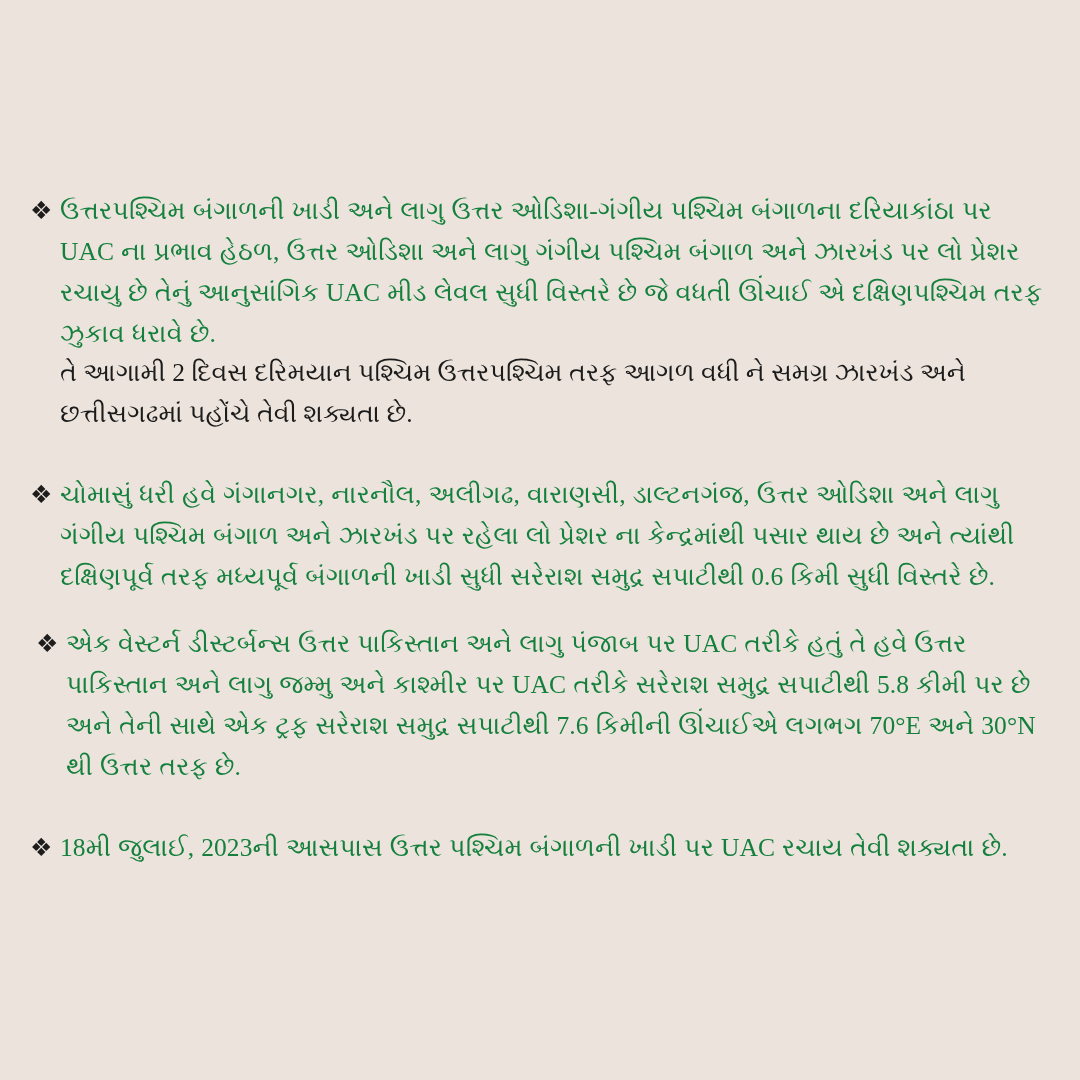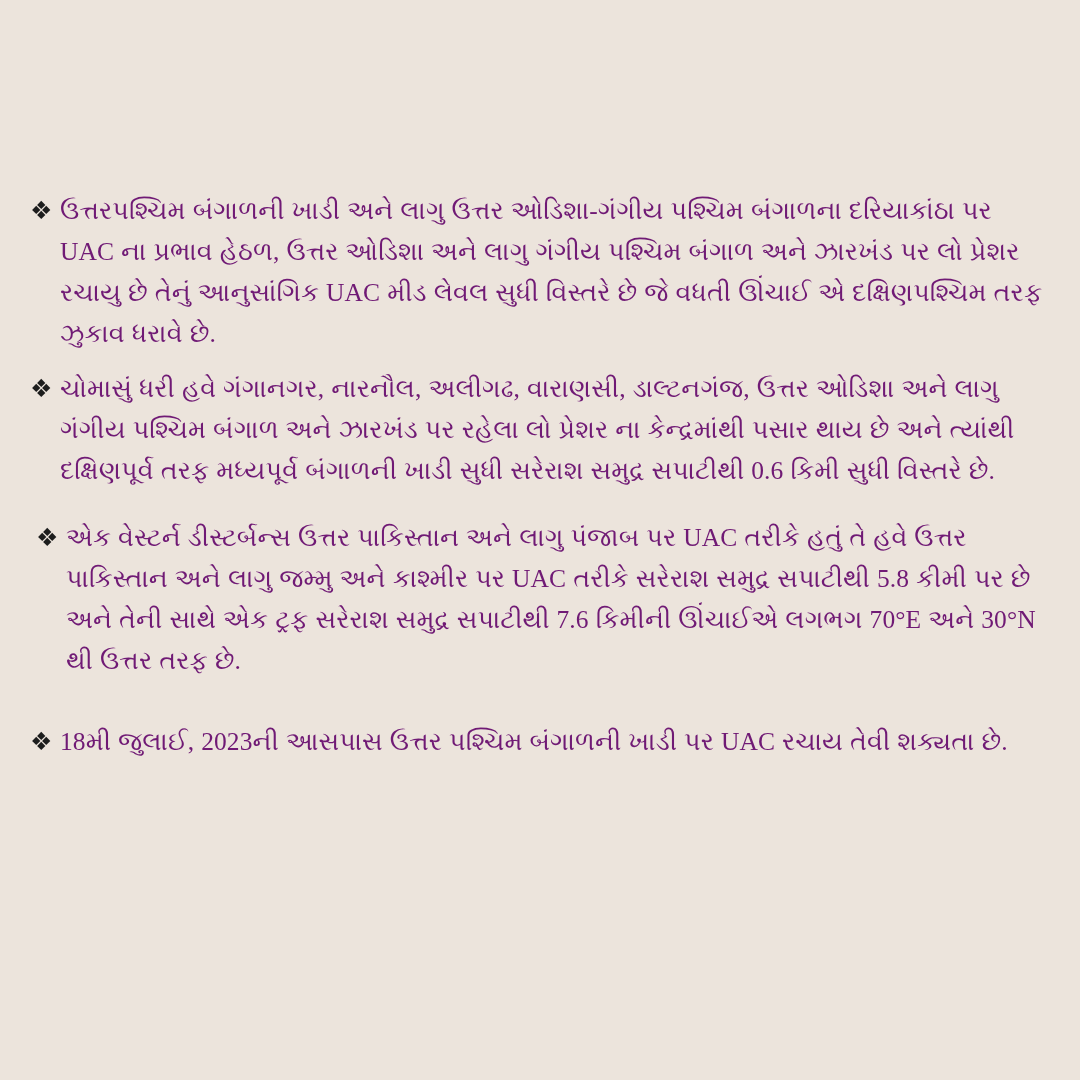--- a/index.html
+++ b/index.html
@@ -38,21 +38,21 @@
     text-align: left;
     user-select: none;
   }
   .body-text {
     flex: 1 1 auto;
     font-size: 25.5px;
     line-height: 41px;
     text-align: left;
     letter-spacing: 0.1px;
     word-spacing: 0.5px;
-    color: #701a75;
+    color: #15803d;
   }
   .cont-text {
     margin-left: 0;
     font-size: 25.5px;
     line-height: 41px;
     color: #1b1b1b;
   }
   .para-follow {
     padding-left: 30px;
     margin-top: -2px;
@@ -63,20 +63,21 @@
 </style>
 </head>
 <body>
 
 <div class="page">
 
   <div class="block tight">
     <span class="bullet">❖</span>
     <span class="body-text">ઉત્તરપશ્ચિમ બંગાળની ખાડી અને લાગુ ઉત્તર ઓડિશા-ગંગીય પશ્ચિમ બંગાળના દરિયાકાંઠા પર UAC ના પ્રભાવ હેઠળ, ઉત્તર ઓડિશા અને લાગુ ગંગીય પશ્ચિમ બંગાળ અને ઝારખંડ પર લો પ્રેશર રચાયુ છે તેનું આનુસાંગિક UAC મીડ લેવલ સુધી વિસ્તરે છે જે વધતી ઊંચાઈ એ દક્ષિણપશ્ચિમ તરફ ઝુકાવ ધરાવે છે.</span>
   </div>
+  <div class="cont-text para-follow">તે આગામી 2 દિવસ દરિમયાન પશ્ચિમ ઉત્તરપશ્ચિમ તરફ આગળ વધી ને સમગ્ર ઝારખંડ અને છત્તીસગઢમાં પહોંચે તેવી શક્યતા છે.</div>
 
   <div class="spacer-sm"></div>
 
   <div class="block">
     <span class="bullet">❖</span>
     <span class="body-text">ચોમાસું ધરી હવે ગંગાનગર, નારનૌલ, અલીગઢ, વારાણસી, ડાલ્ટનગંજ, ઉત્તર ઓડિશા અને લાગુ ગંગીય પશ્ચિમ બંગાળ અને ઝારખંડ પર રહેલા લો પ્રેશર ના કેન્દ્રમાંથી પસાર થાય છે અને ત્યાંથી દક્ષિણપૂર્વ તરફ મધ્યપૂર્વ  બંગાળની ખાડી સુધી સરેરાશ સમુદ્ર સપાટીથી 0.6 કિમી સુધી વિસ્તરે છે.</span>
   </div>
 
   <div class="block indent-first">
     <span class="bullet">❖</span>

